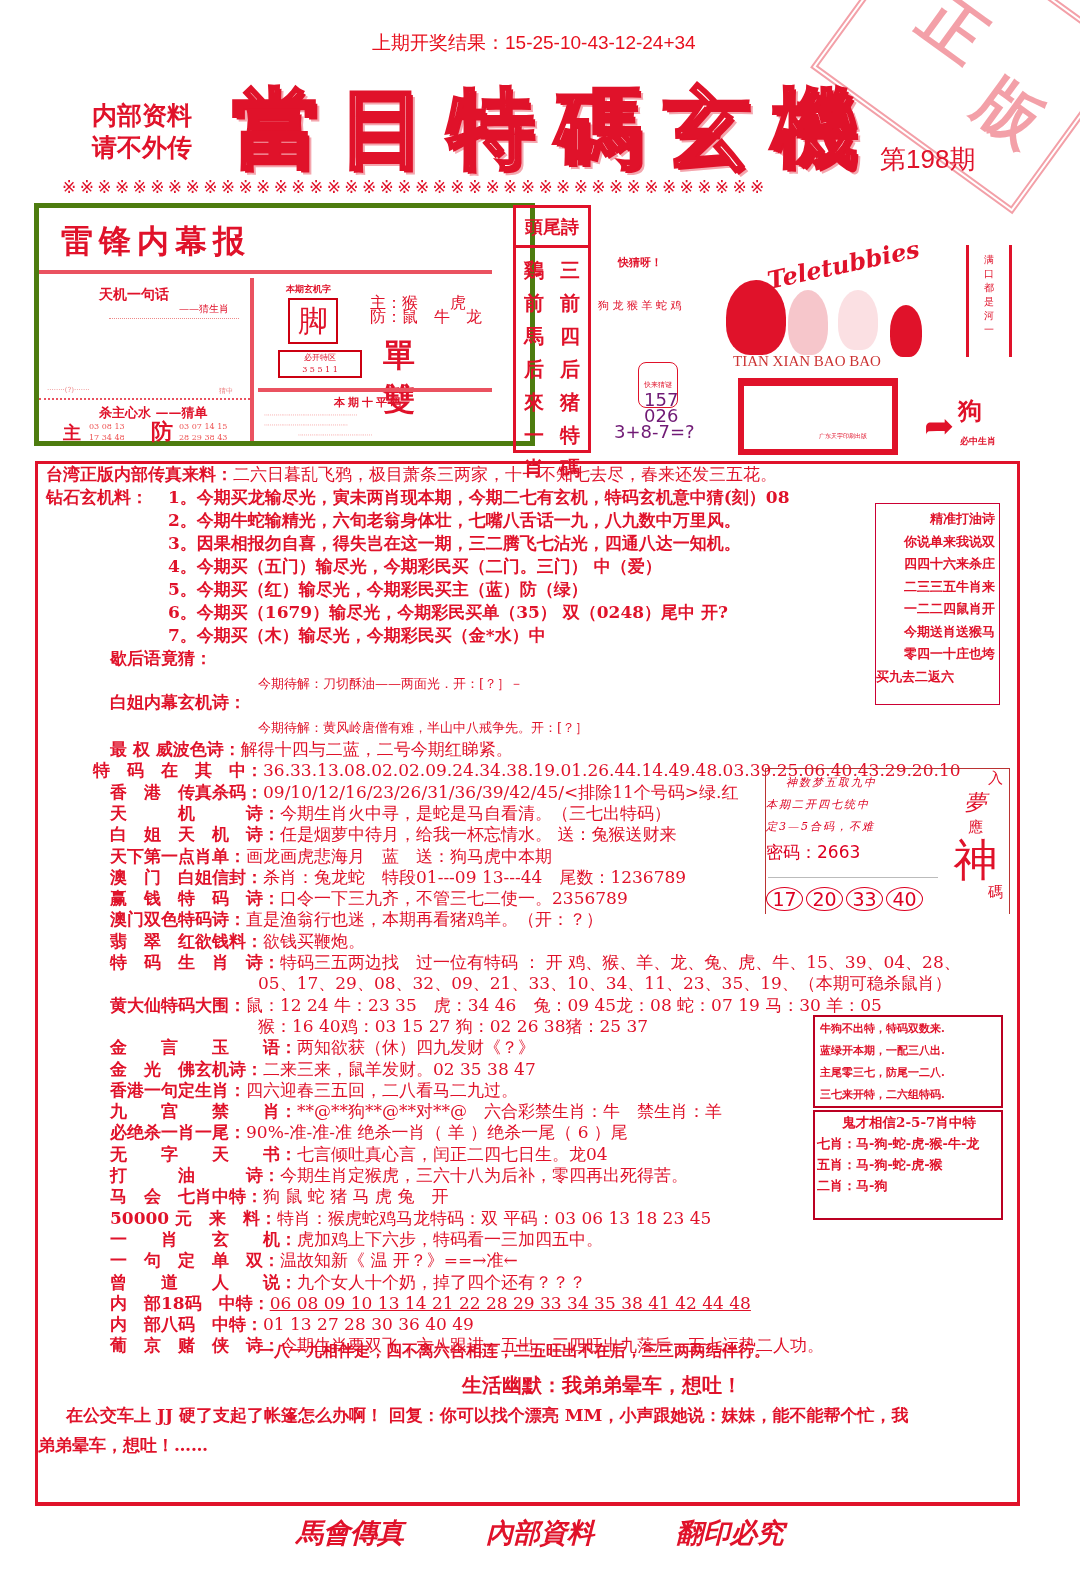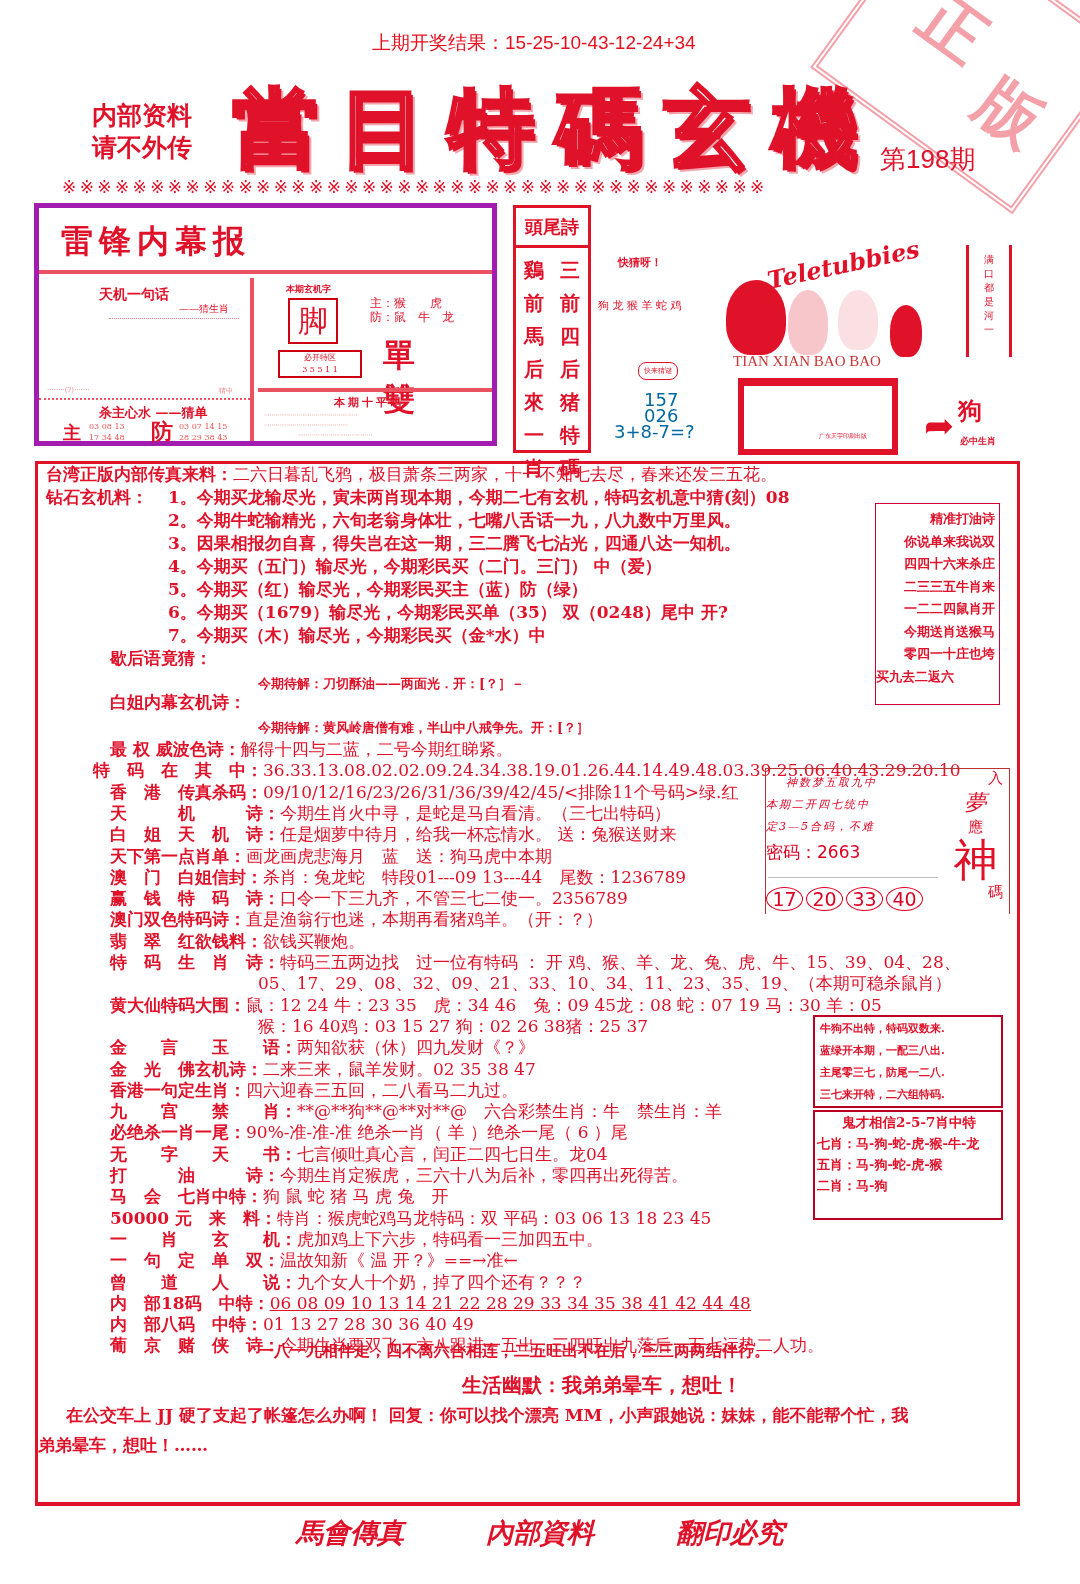--- a/index.html
+++ b/index.html
@@ -11,74 +11,74 @@
   #last-result { left: 372px; top: 30px; font-size: 19px; font-family: "Liberation Sans", "DejaVu Sans", sans-serif; color: #e8101e; white-space: nowrap; }
   #stamp { left: 845px; top: -40px; width: 250px; height: 200px; border: 6px double #f3a0a8; transform: rotate(36deg); }
   #stamp span { position: absolute; font-size: 64px; color: #f3a0a8; font-weight: bold; }
   #internal { left: 92px; top: 100px; font-size: 25px; font-weight: bold; line-height: 32px; color: #e0122a; }
   #main-title { left: 232px; top: 78px; display: flex; gap: 22px; }
   #main-title span { font-size: 86px; font-weight: bold; color: #fff; -webkit-text-stroke: 3px #e0122a; text-shadow: 3px 3px 0 #e0122a, 5px 5px 0 #f4a6ae; line-height: 100px; }
   #issue { left: 880px; top: 142px; font-size: 26px; font-family: "Liberation Sans", sans-serif; color: #e0122a; }
   #stars { left: 62px; top: 177px; width: 980px; font-size: 17px; letter-spacing: 3.4px; color: #e0122a; white-space: nowrap; overflow: hidden; font-family: "DejaVu Sans", sans-serif; }
 
   
-  #panel-tl { left: 34px; top: 203px; width: 463px; height: 243px; border: 5px solid #a21caf; }
+  #panel-tl { left: 34px; top: 203px; width: 501px; height: 243px; border: 5px solid #4d7c0f; }
   #panel-tl .hd { position: absolute; left: 0; top: 0; width: 453px; height: 66px; border-bottom: 4px solid #ea5260; }
   #panel-tl .hd-title { position: absolute; left: 22px; top: 12px; font-size: 32px; font-weight: bold; letter-spacing: 6px; color: #e0122a; }
   #box-heaven { position: absolute; left: 0; top: 70px; width: 215px; height: 163px; border-right: 4px solid #ea5260; }
   #box-heaven .t1 { position: absolute; left: 60px; top: 8px; font-size: 14px; font-weight: bold; }
   #box-heaven .t2 { position: absolute; left: 140px; top: 24px; font-size: 10px; }
   #box-heaven .line { position: absolute; left: 70px; top: 40px; width: 130px; border-top: 1px dotted #e88; }
   #box-heaven .small { position: absolute; left: 8px; top: 108px; font-size: 7px; color: #e88; }
   #box-heaven .sep { position: absolute; left: 0; top: 120px; width: 211px; border-top: 2px dotted #ea5260; }
   #box-heaven .t3 { position: absolute; left: 60px; top: 126px; font-size: 13px; font-weight: bold; }
   #box-heaven .zhu { position: absolute; left: 24px; top: 143px; font-size: 18px; font-weight: bold; }
   #box-heaven .zhunums { position: absolute; left: 50px; top: 143px; font-size: 8px; line-height: 11px; color: #e55; }
   #box-heaven .fang { position: absolute; left: 112px; top: 139px; font-size: 22px; font-weight: bold; }
   #box-heaven .fangnums { position: absolute; left: 140px; top: 143px; font-size: 8px; line-height: 11px; color: #e55; }
 
   #box-foot { position: absolute; left: 219px; top: 70px; width: 234px; height: 107px; }
   #box-foot .lbl { position: absolute; left: 28px; top: 5px; font-size: 9px; font-weight: bold; }
   #box-foot .jiao { position: absolute; left: 30px; top: 20px; width: 50px; height: 46px; border: 2px solid #c01; font-size: 30px; text-align: center; line-height: 42px; }
   #box-foot .pool { position: absolute; left: 20px; top: 72px; width: 84px; height: 28px; border: 2px solid #c01; font-size: 8px; text-align: center; line-height: 12px; }
-  #box-foot .zf { position: absolute; left: 112px; top: 18px; font-size: 12px; line-height: 14px; }
+  #box-foot .zf { position: absolute; left: 112px; top: 18px; font-size: 16px; line-height: 14px; }
   #box-foot .dan { position: absolute; left: 125px; top: 56px; font-size: 32px; font-weight: bold; letter-spacing: 18px; }
   #box-ten { position: absolute; left: 219px; top: 180px; width: 234px; height: 53px; border-top: 4px solid #ea5260; }
   #box-ten .t { position: absolute; left: 76px; top: 3px; font-size: 11px; font-weight: bold; letter-spacing: 3px; }
   #box-ten .l { position: absolute; left: 6px; font-size: 6px; color: #e55; white-space: nowrap; }
 
   
   #poem { left: 513px; top: 205px; width: 78px; height: 248px; border: 3px solid #e0122a; }
   #poem .hd { height: 40px; border-bottom: 3px solid #e0122a; text-align: center; font-size: 18px; font-weight: bold; line-height: 38px; }
   #poem .cols { display: flex; justify-content: space-around; padding-top: 6px; }
   #poem .col { display: flex; flex-direction: column; font-size: 20px; font-weight: bold; line-height: 33px; }
 
   
   #cartoon { left: 598px; top: 210px; width: 365px; height: 245px; }
   #cartoon .tt { position: absolute; left: 168px; top: 40px; font-size: 24px; font-weight: bold; font-style: italic; transform: rotate(-12deg); color: #e0122a; }
   #cartoon .lx { position: absolute; left: 135px; top: 143px; font-size: 15px; font-family: "Liberation Serif", serif; color: #c33; }
   #cartoon .fr { position: absolute; left: 140px; top: 168px; width: 160px; height: 77px; border: 6px solid #e0122a; border-top-width: 8px; }
   #cartoon .fr span { position: absolute; bottom: 8px; right: 25px; font-size: 6px; }
   #cartoon .fig { position: absolute; border-radius: 50% 50% 40% 40%; }
   #cartoon .hi { position: absolute; left: 20px; top: 45px; font-size: 11px; font-weight: bold; }
   #cartoon .fl { position: absolute; left: 0; top: 88px; font-size: 11px; }
-  #cartoon .math { position: absolute; left: 6px; top: 182px; font-size: 18px; line-height: 16px; font-family: "DejaVu Sans", sans-serif; color: #0369a1; }
-  #cartoon .badge { position: absolute; left: 40px; top: 152px; font-size: 7px; border: 1px solid #e0122a; border-radius: 8px; padding: 3px 5px; }
+  #cartoon .math { position: absolute; left: 6px; top: 182px; font-size: 18px; line-height: 16px; font-family: "DejaVu Sans", sans-serif; color: #701a75; }
+  #cartoon .badge { position: absolute; left: 40px; top: 152px; font-size: 7px; border: 1px solid #e0122a; border-radius: 8px; padding: 17px 5px; }
   #side-scroll { left: 966px; top: 245px; width: 46px; height: 112px; border-left: 3px solid #e0122a; border-right: 3px solid #e0122a; font-size: 10px; text-align: center; line-height: 14px; padding-top: 8px; }
   #dog-badge { left: 920px; top: 395px; width: 100px; height: 60px; }
   #dog-badge .g { position: absolute; left: 38px; top: 0; font-size: 24px; font-weight: bold; }
   #dog-badge .a { position: absolute; left: 4px; top: 10px; font-size: 36px; }
   #dog-badge .s { position: absolute; left: 40px; top: 40px; font-size: 9px; font-weight: bold; }
 
   
   #main-box { left: 35px; top: 461px; width: 985px; height: 1045px; border: 3px solid #e0122a; border-bottom-width: 4px; }
   .row { position: absolute; font-size: 17px; line-height: 21px; white-space: nowrap; font-weight: bold; color: #e0122a; }
   .lbl { display: inline-block; }
   .val { font-weight: normal; }
-  .note { font-size: 13px; font-weight: bold; }
+  .note { font-size: 13px; font-weight: normal; }
 
   #oil-box { left: 875px; top: 503px; width: 125px; height: 202px; border: 1px solid #c03; font-size: 13px; font-weight: bold; text-align: right; line-height: 22.5px; padding: 4px 4px 0 0; }
   #dream-box { left: 765px; top: 768px; width: 245px; height: 146px; border-left: 1px solid #b33; border-top: 1px solid #b33; border-right: 1px solid #b33; }
   #dream-box .p { position: absolute; left: 0; font-size: 11px; font-style: italic; color: #d02; letter-spacing: 2px; white-space: nowrap; }
   #dream-box .code { position: absolute; left: 0; top: 72px; font-size: 17px; font-family: "DejaVu Sans", sans-serif; color: #d02; }
   #dream-box .hr { position: absolute; left: 2px; top: 108px; width: 170px; border-top: 1px solid #bbb; }
   #dream-box .balls { position: absolute; left: 0; top: 118px; display: flex; gap: 3px; }
   #dream-box .ball { width: 37px; height: 24px; border: 1px solid #d02; border-radius: 50%; font-size: 19px; text-align: center; line-height: 22px; font-family: "DejaVu Sans", sans-serif; color: #d02; }
   #dream-box .shen { position: absolute; left: 182px; top: 0; width: 55px; text-align: center; }
   #rule-box { left: 813px; top: 1015px; width: 190px; height: 93px; border: 2px solid #b02; font-size: 11px; font-weight: bold; line-height: 22px; padding: 1px 0 0 5px; }

